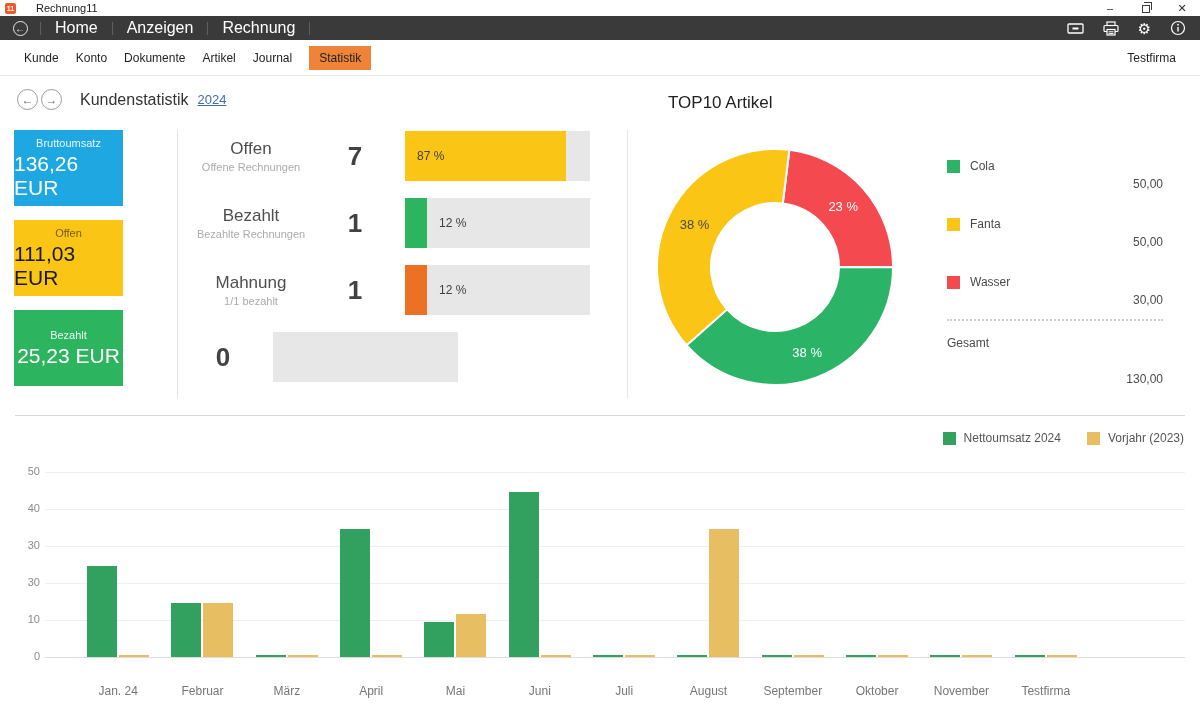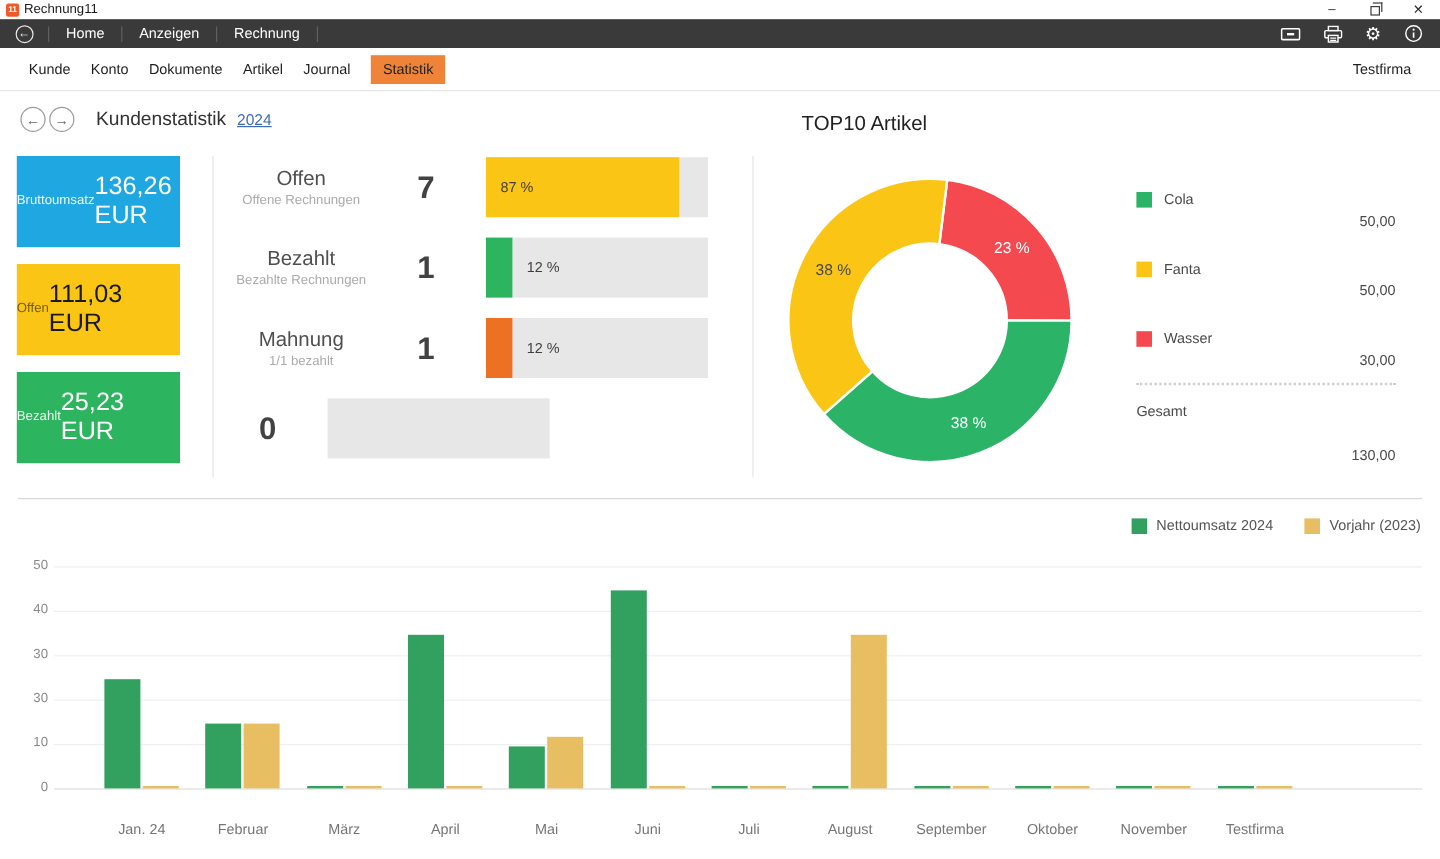--- a/index.html
+++ b/index.html
@@ -4,57 +4,57 @@
 <style>
   * { margin:0; padding:0; box-sizing:border-box; }
   html,body { width:1200px; height:716px; background:#fff; overflow:hidden;
               font-family:"Liberation Sans", sans-serif; position:relative; }
 
   
   .titlebar { position:absolute; left:0; top:0; width:1200px; height:16px;
               background:#fff; display:flex; align-items:center; }
   .app-icon { width:11px; height:11px; margin-left:5px; background:#F05A28; border-radius:2px;
               color:#fff; font-size:7px; font-weight:bold; display:flex; align-items:center; justify-content:center; }
-  .app-title { font-size:11px; color:#1b1b1b; margin-left:4px;text-align:right; }
+  .app-title { font-size:11px; color:#1b1b1b; margin-left:20px;text-align:right; }
   .win-controls { margin-left:auto; display:flex; height:100%; }
   .win-btn { width:36px; display:flex; align-items:center; justify-content:center;
              font-size:11px; color:#2e2e2e; cursor:default; }
   .restore { width:8px; height:8px; border:1px solid #3c3c3c; background:#fff; position:relative; margin-top:2px; }
   .restore::before { content:""; position:absolute; left:1px; top:-4px; width:7px; height:7px;
                      border:1px solid #3c3c3c; border-left:0; border-bottom:0; }
 
   
   .menubar { position:absolute; left:0; top:16px; width:1200px; height:24px; background:#3A3A3A;
              display:flex; align-items:center; color:#fff; }
   .back-btn { width:40px; display:flex; justify-content:center; }
   .back-circle { width:15px; height:15px; border:1px solid #e8e8e8; border-radius:50%;
                  font-size:10px; line-height:13px; text-align:center; color:#f0f0f0; }
   .menu-divider { width:1px; height:13px; background:#5f5f5f; }
-  .menu-item { padding:0 14px; font-size:12px; line-height:24px; }
+  .menu-item { padding:0 14px; font-size:16px; line-height:24px; }
   .menu-icons { margin-left:auto; display:flex; align-items:center; gap:19px; margin-right:14px; }
   .menu-icons svg { display:block; }
   .gear-glyph { font-size:15px; line-height:15px; color:#fff; }
 
   
   .tabbar { position:absolute; left:0; top:40px; width:1200px; height:36px; background:#fff;
             display:flex; align-items:center; padding:0 24px; border-bottom:1px solid #e6e6e6; }
   .tab { font-size:12px; color:#1f1f1f; margin-right:17px; }
   .tab.active { background:#EF8439; padding:5px 10px; margin-right:0; color:#222; }
   .company { margin-left:auto; font-size:12px; color:#1f1f1f; }
 
   
   .nav-row { position:absolute; left:17px; top:89px; display:flex; align-items:center; }
   .nav-circle { width:21px; height:21px; border:1px solid #9a9a9a; border-radius:50%; color:#6a6a6a;
                 font-size:12px; display:flex; align-items:center; justify-content:center; margin-right:3px; background:#fff; }
   .page-title { font-size:16px; color:#333; margin-left:15px; }
   .year-link { font-size:13px; color:#3E6DB5; text-decoration:underline; margin-left:9px; cursor:pointer; }
 
   
-  .kpi-card { position:absolute; left:14px; width:136px; height:76px;
-              display:flex; align-items:center; justify-content:center; }
+  .kpi-card { position:absolute; left:14px; width:109px; height:76px;
+              display:flex; flex-direction:column; align-items:center; justify-content:center; }
   .kpi-0 { top:130px; } .kpi-1 { top:220px; } .kpi-2 { top:310px; }
   .kpi-label { font-size:11px; margin-bottom:3px; color:rgba(255,255,255,.9); }
   .kpi-value { font-size:21px; color:#fff; }
   .kpi-dark .kpi-label { color:rgba(0,0,0,.55); }
   .kpi-dark .kpi-value { color:#1a1a1a; }
 
   .vdiv { position:absolute; top:130px; width:1px; height:268px; background:#e4e4e4; }
   #vdiv1 { left:177px; } #vdiv2 { left:627px; }
 
   

